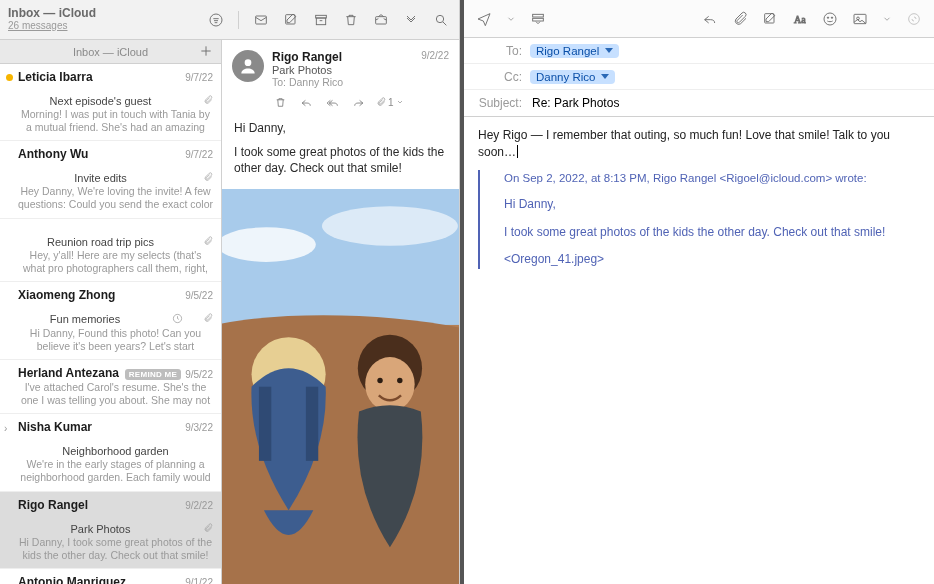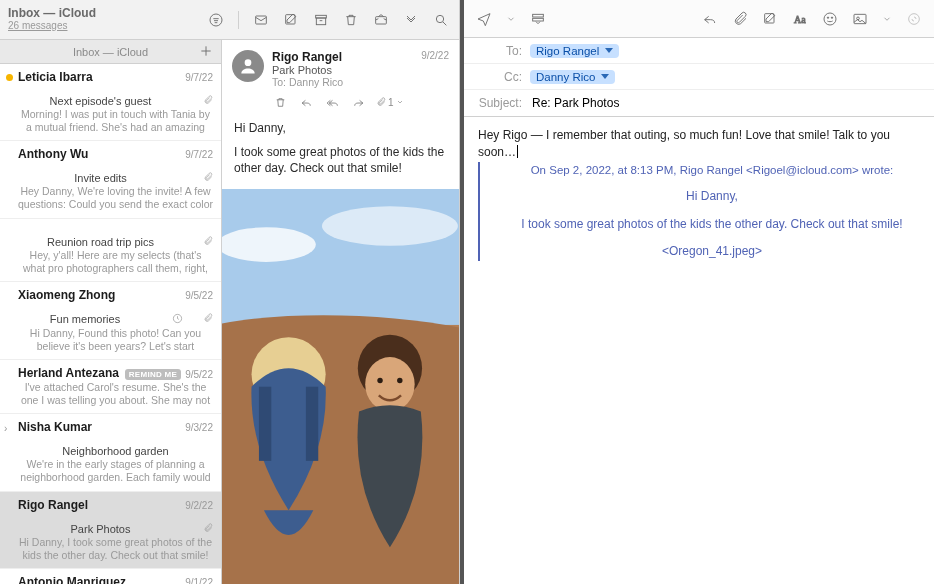--- a/index.html
+++ b/index.html
@@ -92,21 +92,21 @@
   .cp-fields{border-bottom:1px solid var(--border);}
   .field-row{display:flex;align-items:center;padding:4px 12px;border-bottom:1px solid #eee;font-size:12px;min-height:26px;}
   .field-row:last-child{border-bottom:none;}
   .field-label{width:54px;color:var(--text-lighter);text-align:right;padding-right:8px;}
   .pill{background:#c7e0ff;color:#0a4fa8;border-radius:4px;padding:1px 6px 1px 6px;font-size:11.5px;display:inline-flex;align-items:center;gap:4px;}
   .pill::after{content:"";width:0;height:0;border-left:4px solid transparent;border-right:4px solid transparent;border-top:5px solid #2a68b5;margin-left:2px;}
   .subject-input{border:none;outline:none;font-size:12px;flex:1;background:transparent;}
   .cp-body{flex:1;padding:10px 14px;font-size:12px;line-height:1.45;overflow:auto;}
   .reply-line{color:#222;}
   .cursor::after{content:"";display:inline-block;width:1px;height:13px;background:#000;margin-left:1px;vertical-align:-2px;}
-  .quoted{border-left:2px solid var(--quote);padding-left:24px;color:var(--quote);text-align:center;}
+  .quoted{border-left:2px solid var(--quote);padding-left:24px;margin-top:8px;color:var(--quote);}
   .quoted p{margin:0 0 10px 0;}
   .quote-hdr{font-size:11.5px;}
 
   
   ::-webkit-scrollbar{width:8px;}
   ::-webkit-scrollbar-thumb{background:#c7c7c7;border-radius:4px;}
 
   
   .split-handle{width:4px;background:#555;cursor:col-resize;}
 

